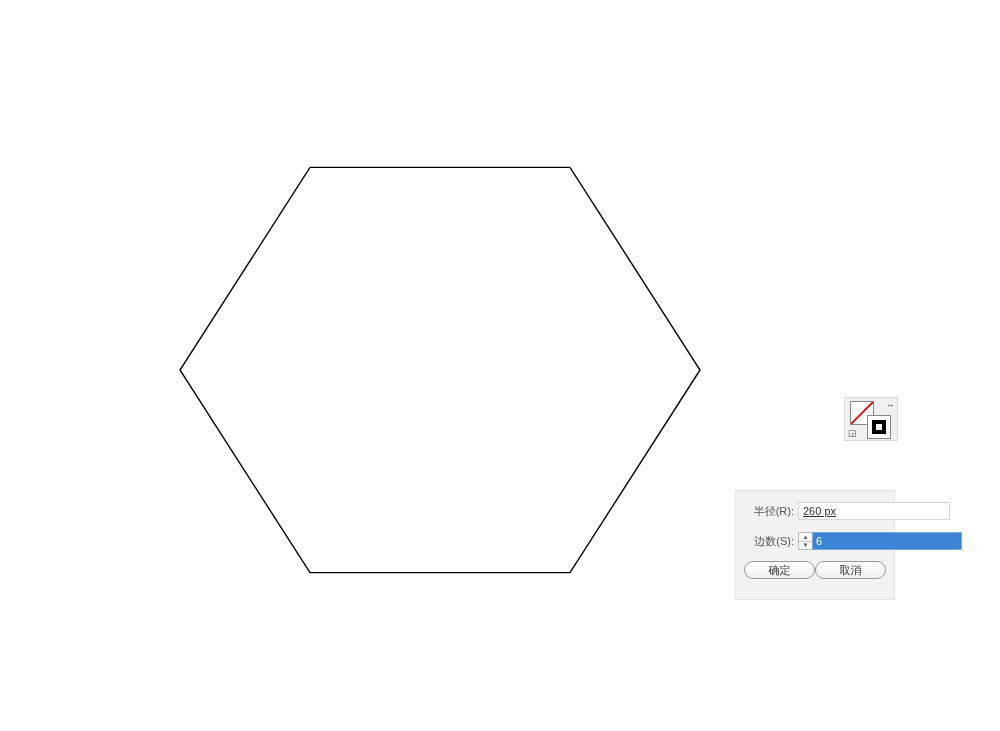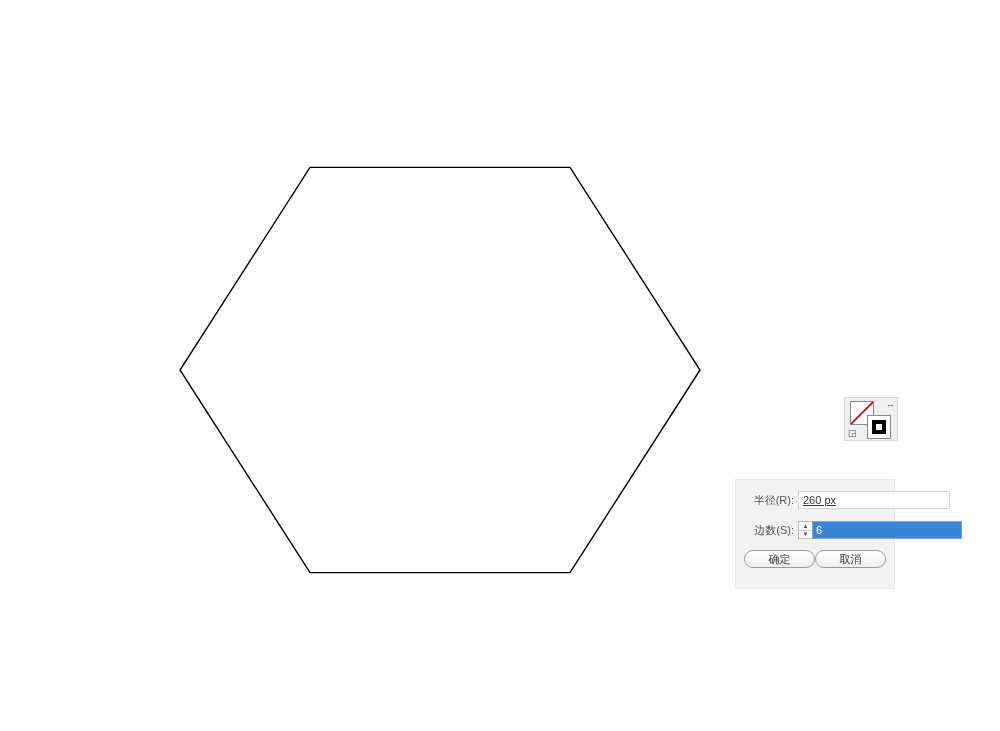--- a/index.html
+++ b/index.html
@@ -59,21 +59,21 @@
       font-size: 9px;
       color: #555;
       line-height: 1;
     }
     .swap-icon { right: 2px; top: 2px; }
     .mini-icon { left: 3px; bottom: 2px; }
 
     
     .dialog {
       position: absolute;
-      left: 735px; top: 479px;
+      left: 735px; top: 490px;
       width: 160px;
       height: 110px;
       background: #f2f2f2;
       border: 1px solid #e5e5e5;
       padding: 10px 8px 8px 8px;
     }
     .row {
       display: flex;
       align-items: center;
       margin-bottom: 10px;

